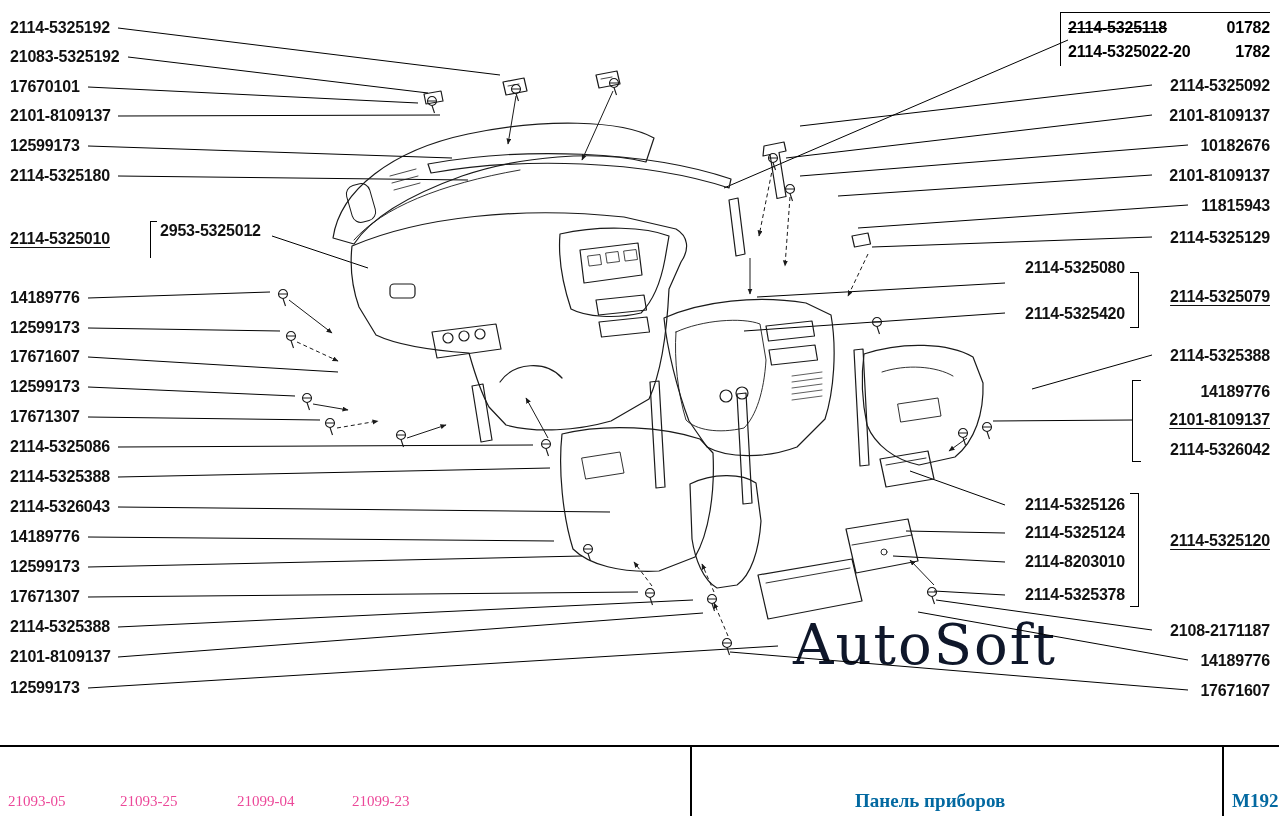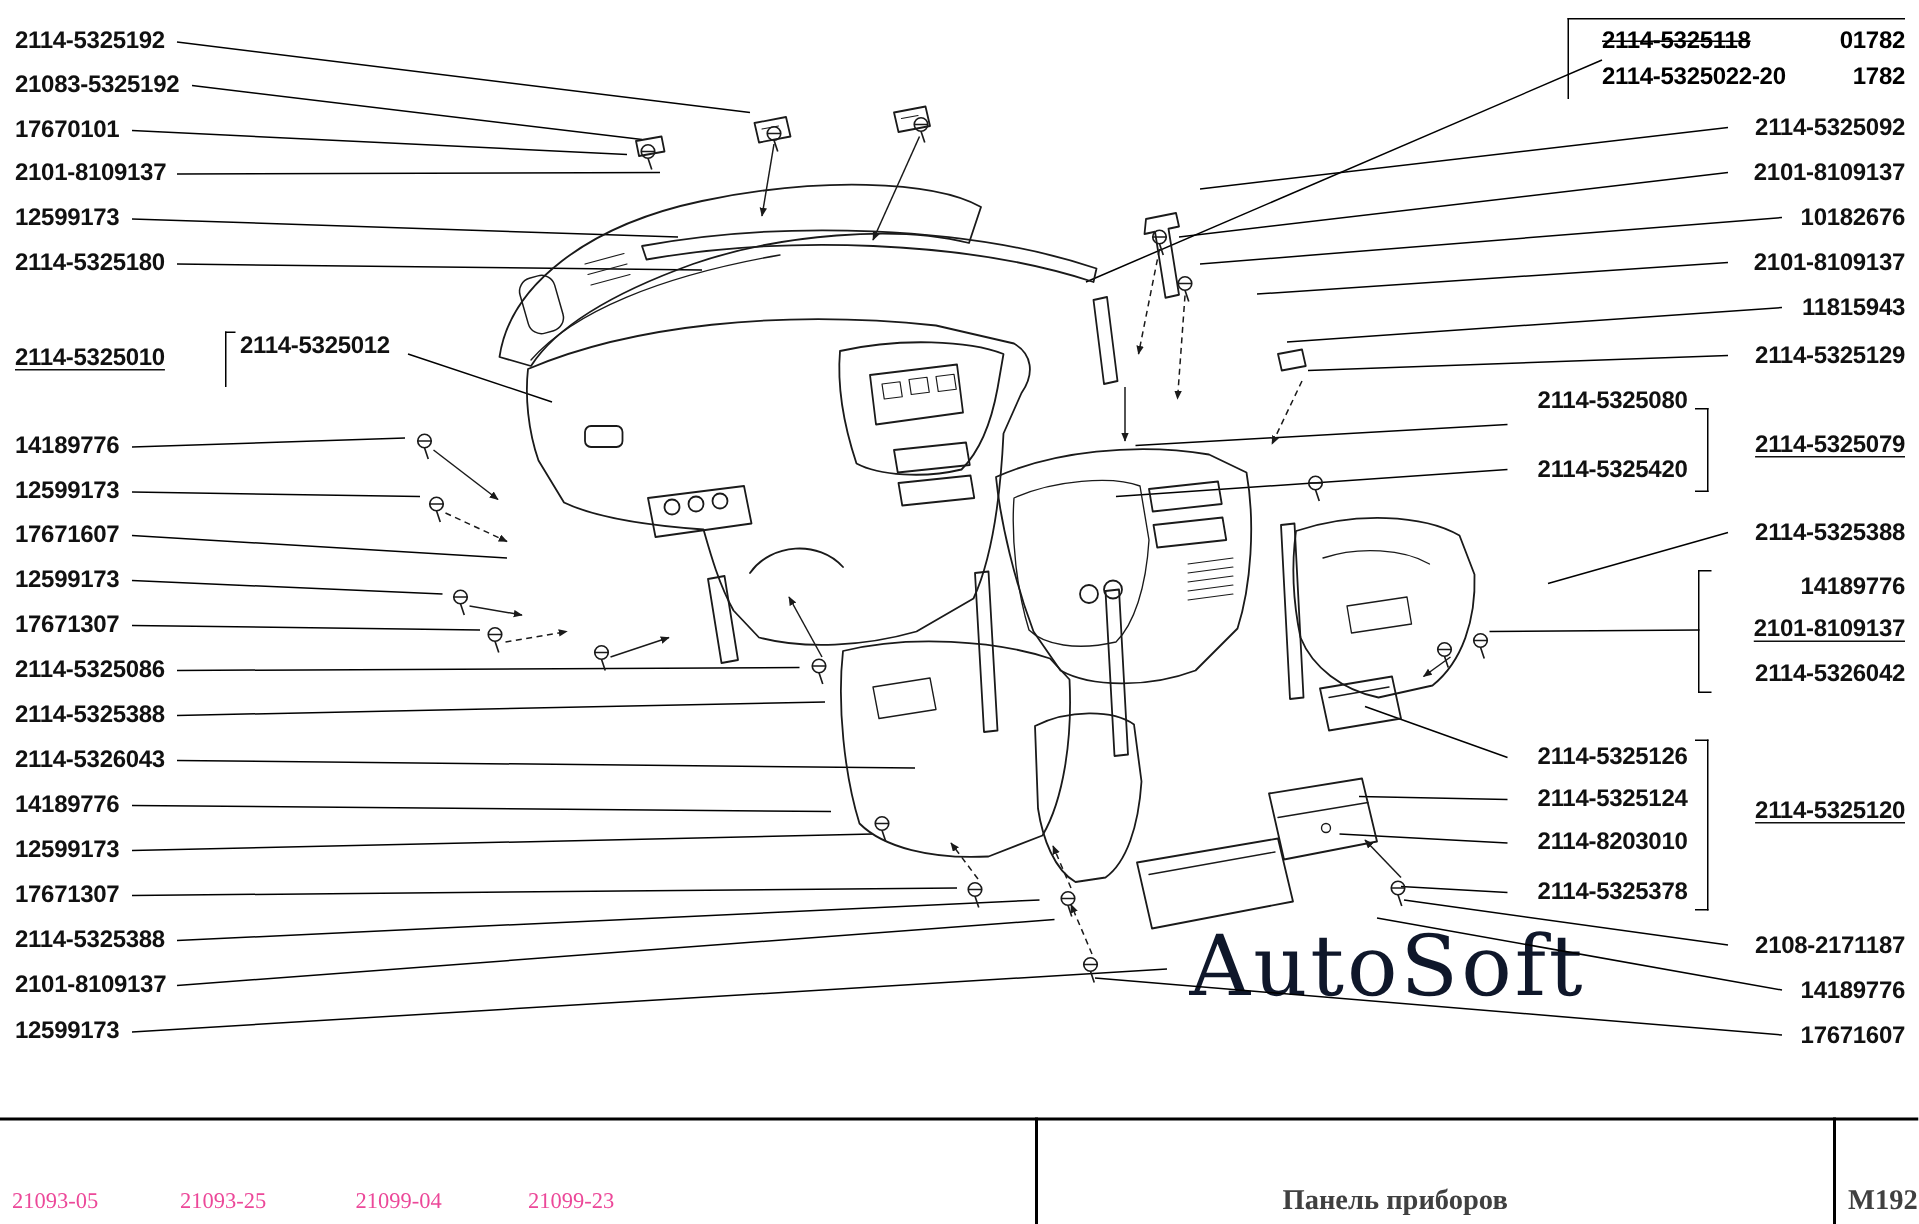--- a/index.html
+++ b/index.html
@@ -24,41 +24,41 @@
   .part.right { right: 9px; text-align: right; }
   .ul { text-decoration: underline; text-underline-offset: 3px; }
   .strike { text-decoration: line-through; }
   .bracket { position: absolute; z-index: 2; }
   .bracket.open-left  { border-right: 1.6px solid #000; border-top: 1.6px solid #000; border-bottom: 1.6px solid #000; width: 8px; }
   .bracket.open-right { border-left: 1.6px solid #000; border-top: 1.6px solid #000; border-bottom: 1.6px solid #000; width: 8px; }
   .bracket.corner { border-left: 1.6px solid #000; border-top: 1.6px solid #000; width: 6px; }
   .topgroup {
     position: absolute; right: 9px; top: 12px; width: 202px;
     border-left: 1.6px solid #000; border-top: 1.6px solid #000;
-    padding: 3px 0 2px 22px; z-index: 3;
+    padding: 3px 0 2px 7px; z-index: 3;
   }
   .topgroup .row { display: flex; justify-content: space-between; font-size: 16px; font-weight: 700; letter-spacing: -0.2px; line-height: 24px; }
   .watermark {
     position: absolute; left: 793px; top: 612px;
     font-family: "DejaVu Serif", serif;
     font-size: 56px; color: #0f172a; letter-spacing: 2px;
     z-index: 1; font-weight: 400;
   }
   svg.drawing { position: absolute; left: 0; top: 0; z-index: 2; }
   .footer-line { position: absolute; left: 0; top: 745px; width: 1279px; border-top: 2px solid #000; z-index: 3; }
   .footer-div { position: absolute; top: 745px; height: 71px; border-left: 2px solid #000; z-index: 3; }
   .model {
     position: absolute; top: 793px;
     font-family: "Liberation Serif", serif;
     font-size: 15px; color: #ec4899; z-index: 3;
   }
   .footer-title, .footer-code {
     position: absolute; top: 790px;
     font-family: "Liberation Serif", serif;
-    font-size: 19px; font-weight: 700; color: #404040; z-index: 3;
+    font-size: 19px; font-weight: 700; color: #0369a1; z-index: 3;
   }
 </style>
 </head>
 <body>
 
 <div class="stage">
 
   <div class="watermark">AutoSoft</div>
 
   <svg class="drawing" width="1279" height="745" viewBox="0 0 1279 745">
@@ -222,21 +222,21 @@
   </svg>
 
   <div class="part" style="left:10px; top:18px">2114-5325192</div>
   <div class="part" style="left:10px; top:47px">21083-5325192</div>
   <div class="part" style="left:10px; top:77px">17670101</div>
   <div class="part" style="left:10px; top:106px">2101-8109137</div>
   <div class="part" style="left:10px; top:136px">12599173</div>
   <div class="part" style="left:10px; top:166px">2114-5325180</div>
   <div class="part ul" style="left:10px; top:229px">2114-5325010</div>
   <div class="bracket corner" style="left:150px; top:221px; height:36px"></div>
-  <div class="part" style="left:160px; top:221px">2114-5325012</div>
+  <div class="part" style="left:160px; top:221px">2953-5325012</div>
   <div class="part" style="left:10px; top:288px">14189776</div>
   <div class="part" style="left:10px; top:318px">12599173</div>
   <div class="part" style="left:10px; top:347px">17671607</div>
   <div class="part" style="left:10px; top:377px">12599173</div>
   <div class="part" style="left:10px; top:407px">17671307</div>
   <div class="part" style="left:10px; top:437px">2114-5325086</div>
   <div class="part" style="left:10px; top:467px">2114-5325388</div>
   <div class="part" style="left:10px; top:497px">2114-5326043</div>
   <div class="part" style="left:10px; top:527px">14189776</div>
   <div class="part" style="left:10px; top:557px">12599173</div>

